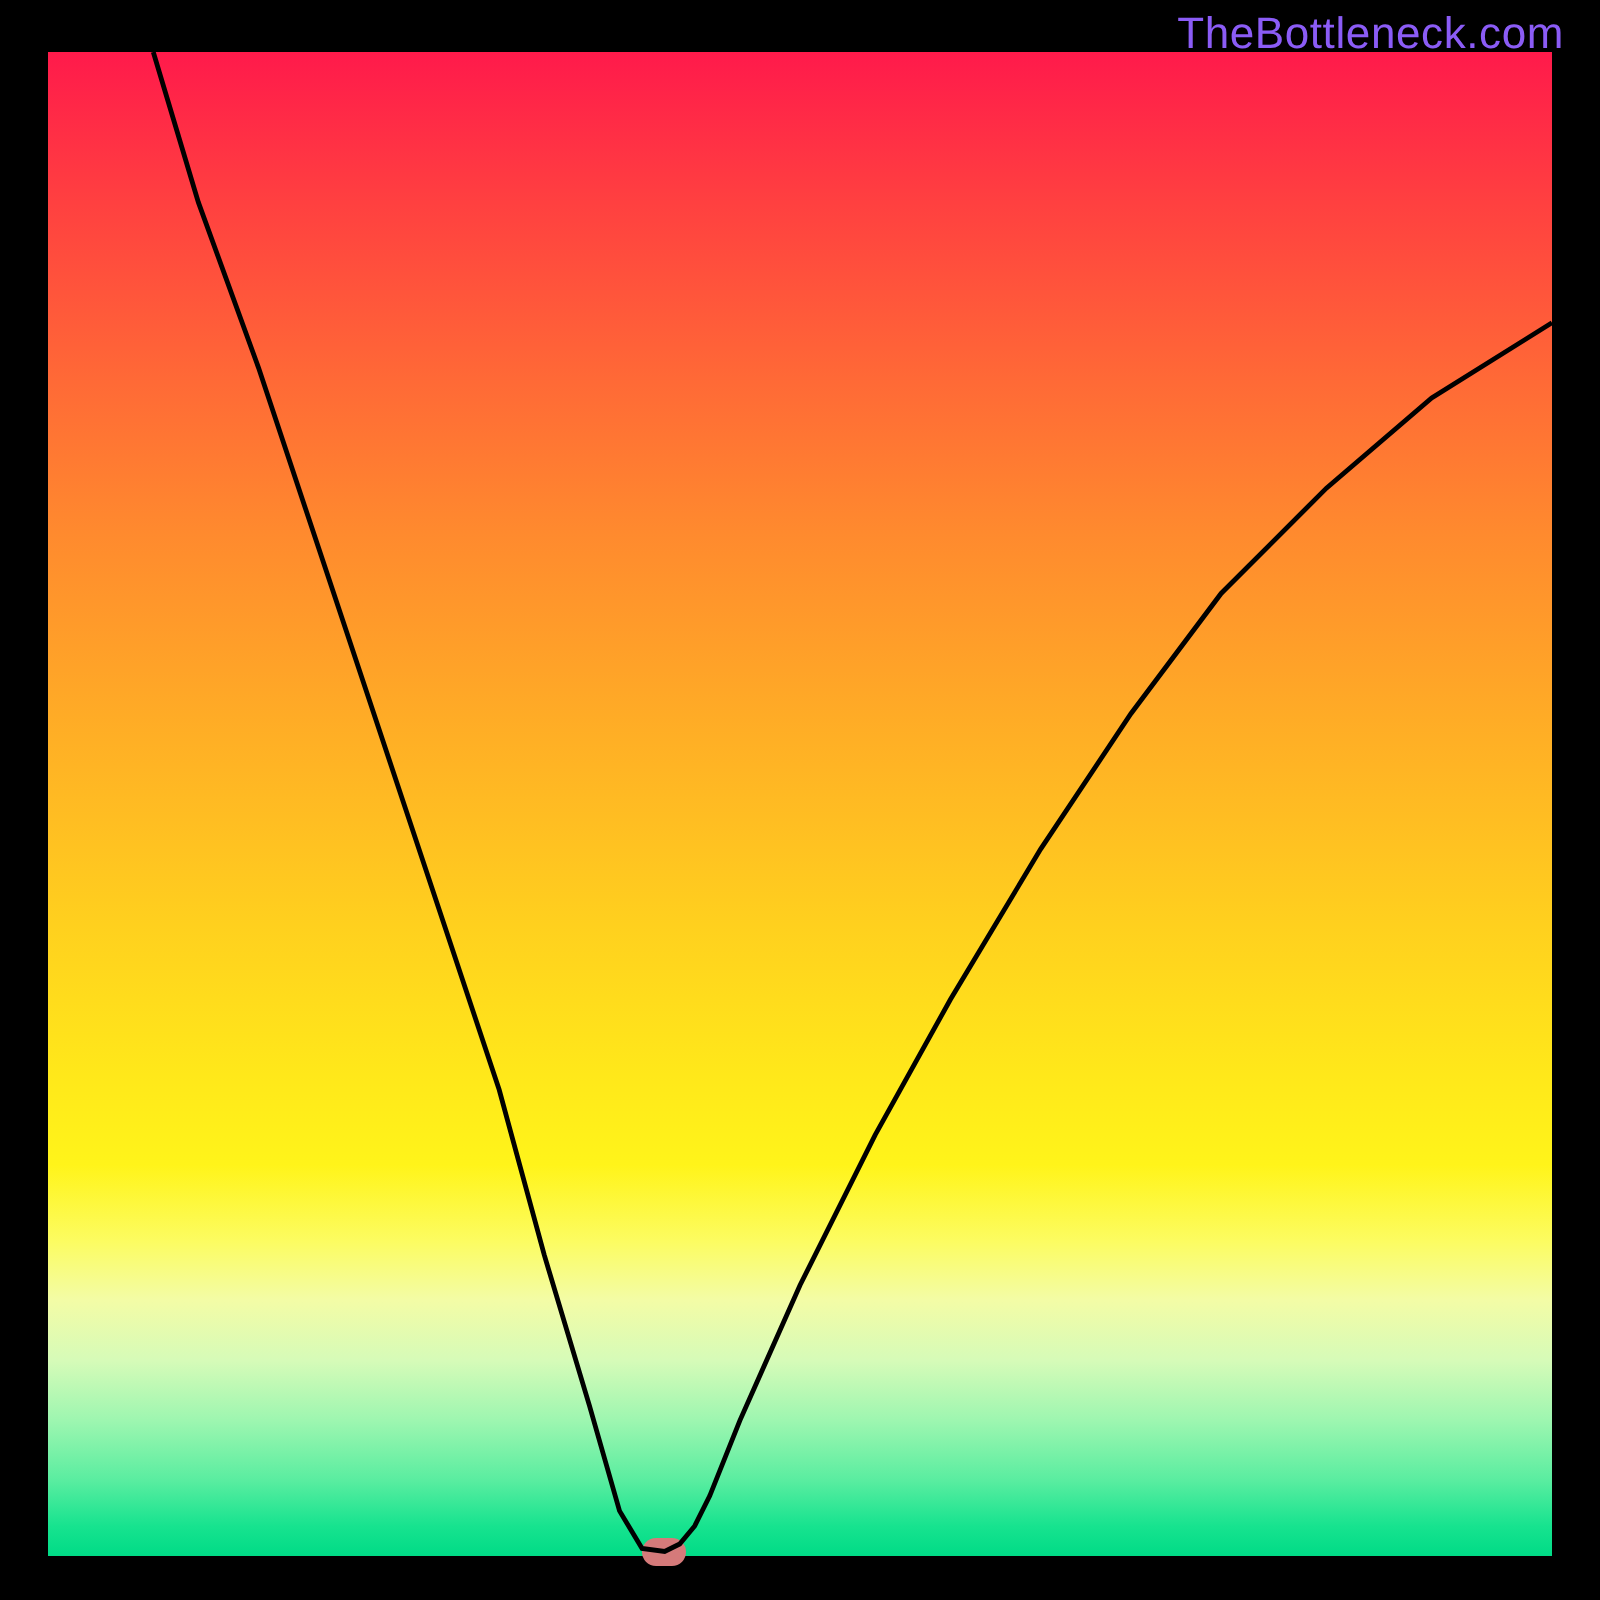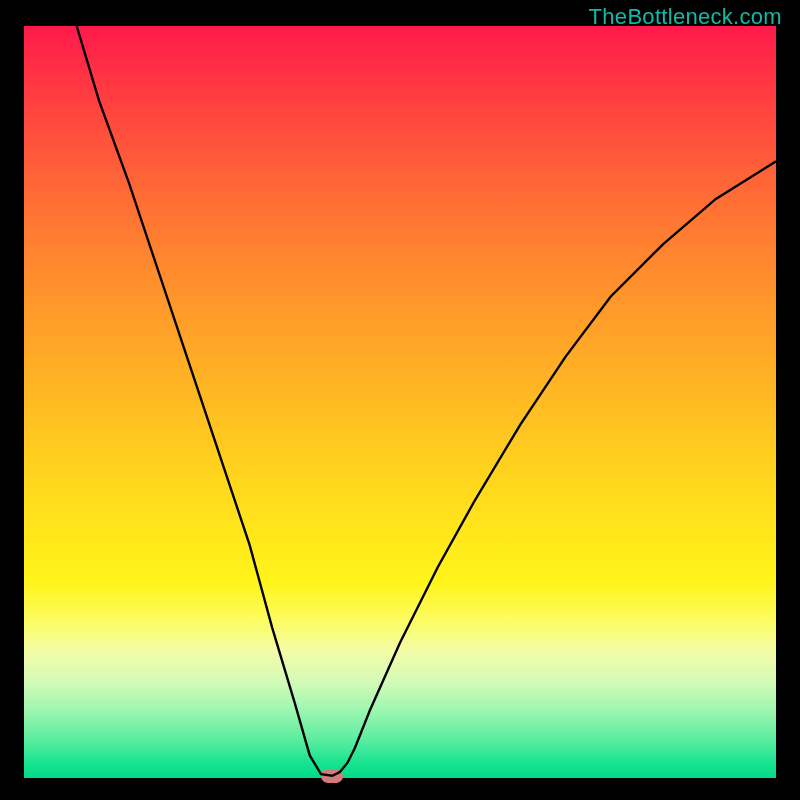--- a/index.html
+++ b/index.html
@@ -14,21 +14,21 @@
   .frame {
     position: relative;
     width: 800px;
     height: 800px;
     background: #000;
   }
   .watermark {
     position: absolute;
     top: 4px;
     right: 18px;
-    color: #14b8a6;
+    color: #8b5cf6;
     font-size: 22px;
     font-weight: 500;
     letter-spacing: 0.3px;
     z-index: 5;
   }
   .plot-area {
     position: absolute;
     left: 24px;
     top: 26px;
     width: 752px;

